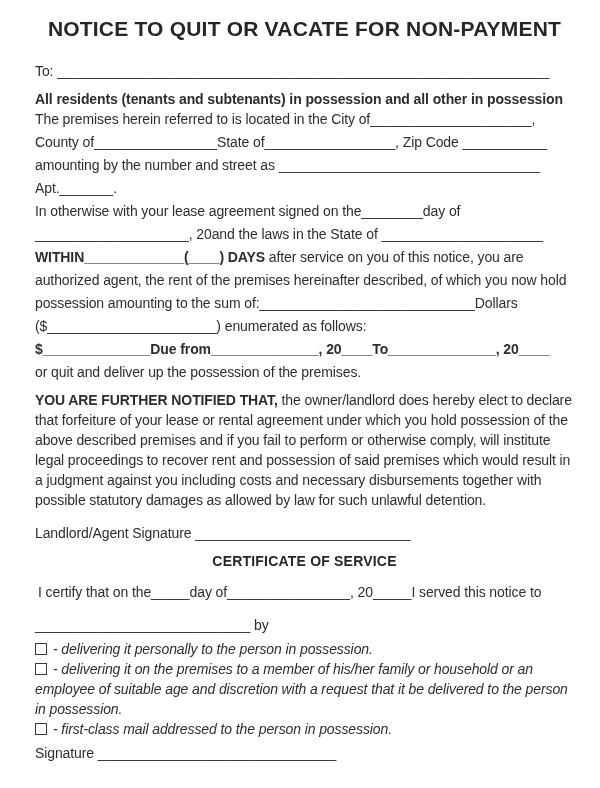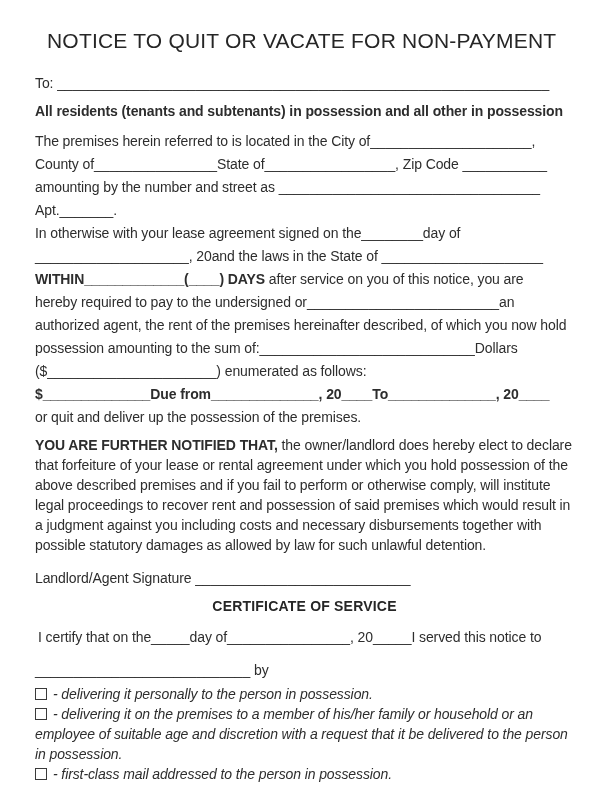--- a/index.html
+++ b/index.html
@@ -13,38 +13,39 @@
     box-sizing: border-box;
     padding: 16px 26px 0 35px;
     overflow: hidden;
     background: #ffffff;
     color: #2d2d2d;
     font-family: "Liberation Sans", sans-serif;
     font-size: 14px;
     letter-spacing: -0.1px;
   }
   .title {
-    margin: 12px;
+    margin: 0;
     font-size: 21px;
     line-height: 26px;
-    font-weight: 400;
+    font-weight: 700;
+    text-align: center;
     color: #262626;
     letter-spacing: 0.2px;
   }
   .to-line {
     margin: 18px 0 0 0;
     line-height: 22px;
     white-space: nowrap;
   }
   .note {
     margin: 8px 0 0 0;
     line-height: 18px;
     font-weight: 700;
   }
-  .form-body { margin-top: 10px; }
+  .form-body { margin-top: 0; }
   .line {
     margin: 0;
     line-height: 23px;
     white-space: nowrap;
   }
   .bold { font-weight: 700; }
   .notice-para {
     margin: 6px 0 0 0;
     line-height: 20px;
     max-width: 537px;
@@ -107,21 +108,20 @@
   <p class="note">All residents (tenants and subtenants) in possession and all other in possession</p>
 
   <div class="form-body">
     <p class="line">The premises herein referred to is located in the City of_____________________,</p>
     <p class="line">County of________________State of_________________, Zip Code ___________</p>
     <p class="line">amounting by the number and street as __________________________________</p>
     <p class="line">Apt._______.</p>
     <p class="line">In otherwise with your lease agreement signed on the________day of</p>
     <p class="line">____________________, 20and the laws in the State of _____________________</p>
     <p class="line"><span class="bold">WITHIN_____________(____) DAYS</span><span> after service on you of this notice, you are</span></p>
-    <p class="line">hereby required to pay to the undersigned or_________________________an</p>
     <p class="line">authorized agent, the rent of the premises hereinafter described, of which you now hold</p>
     <p class="line">possession amounting to the sum of:____________________________Dollars</p>
     <p class="line">($______________________) enumerated as follows:</p>
     <p class="line bold">$______________Due from______________, 20____To______________, 20____</p>
     <p class="line">or quit and deliver up the possession of the premises.</p>
   </div>
 
   <p class="notice-para"><span class="bold">YOU ARE FURTHER NOTIFIED THAT,</span><span> the owner/landlord does hereby elect to declare that forfeiture of your lease or rental agreement under which you hold possession of the above described premises and if you fail to perform or otherwise comply, will institute legal proceedings to recover rent and possession of said premises which would result in a judgment against you including costs and necessary disbursements together with possible statutory damages as allowed by law for such unlawful detention.</span></p>
 
   <p class="landlord-sig">Landlord/Agent Signature ____________________________</p>

